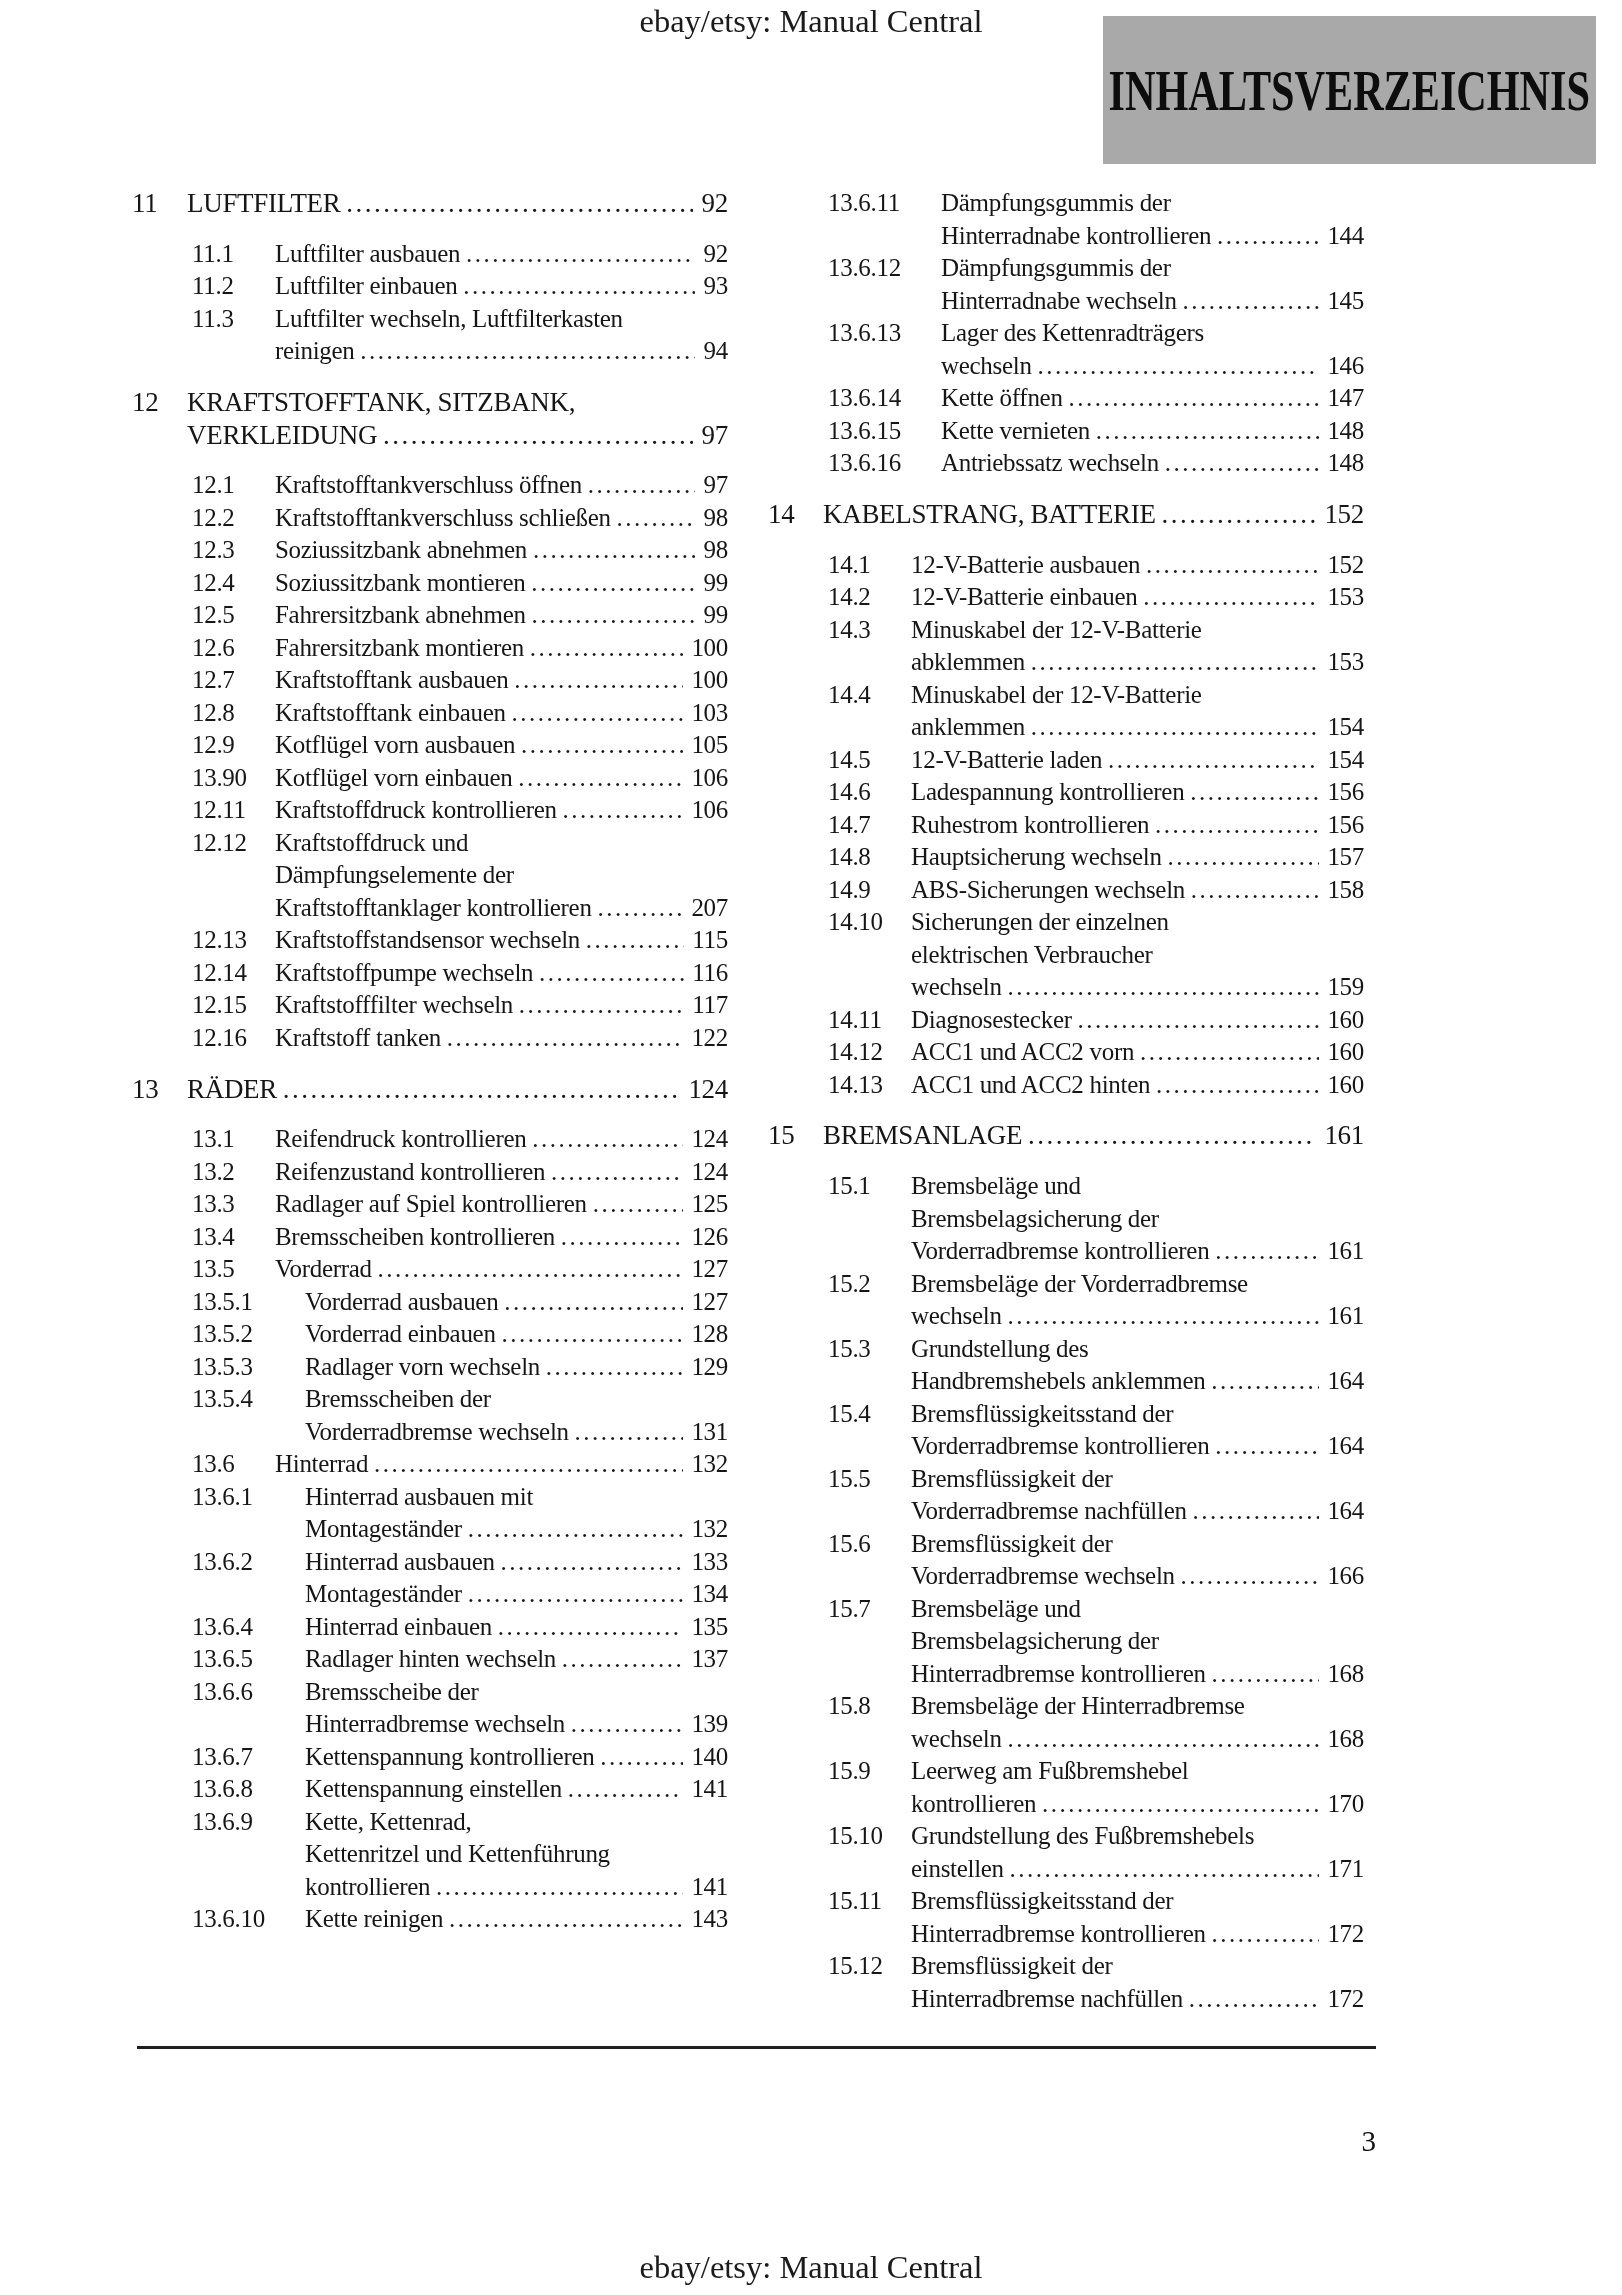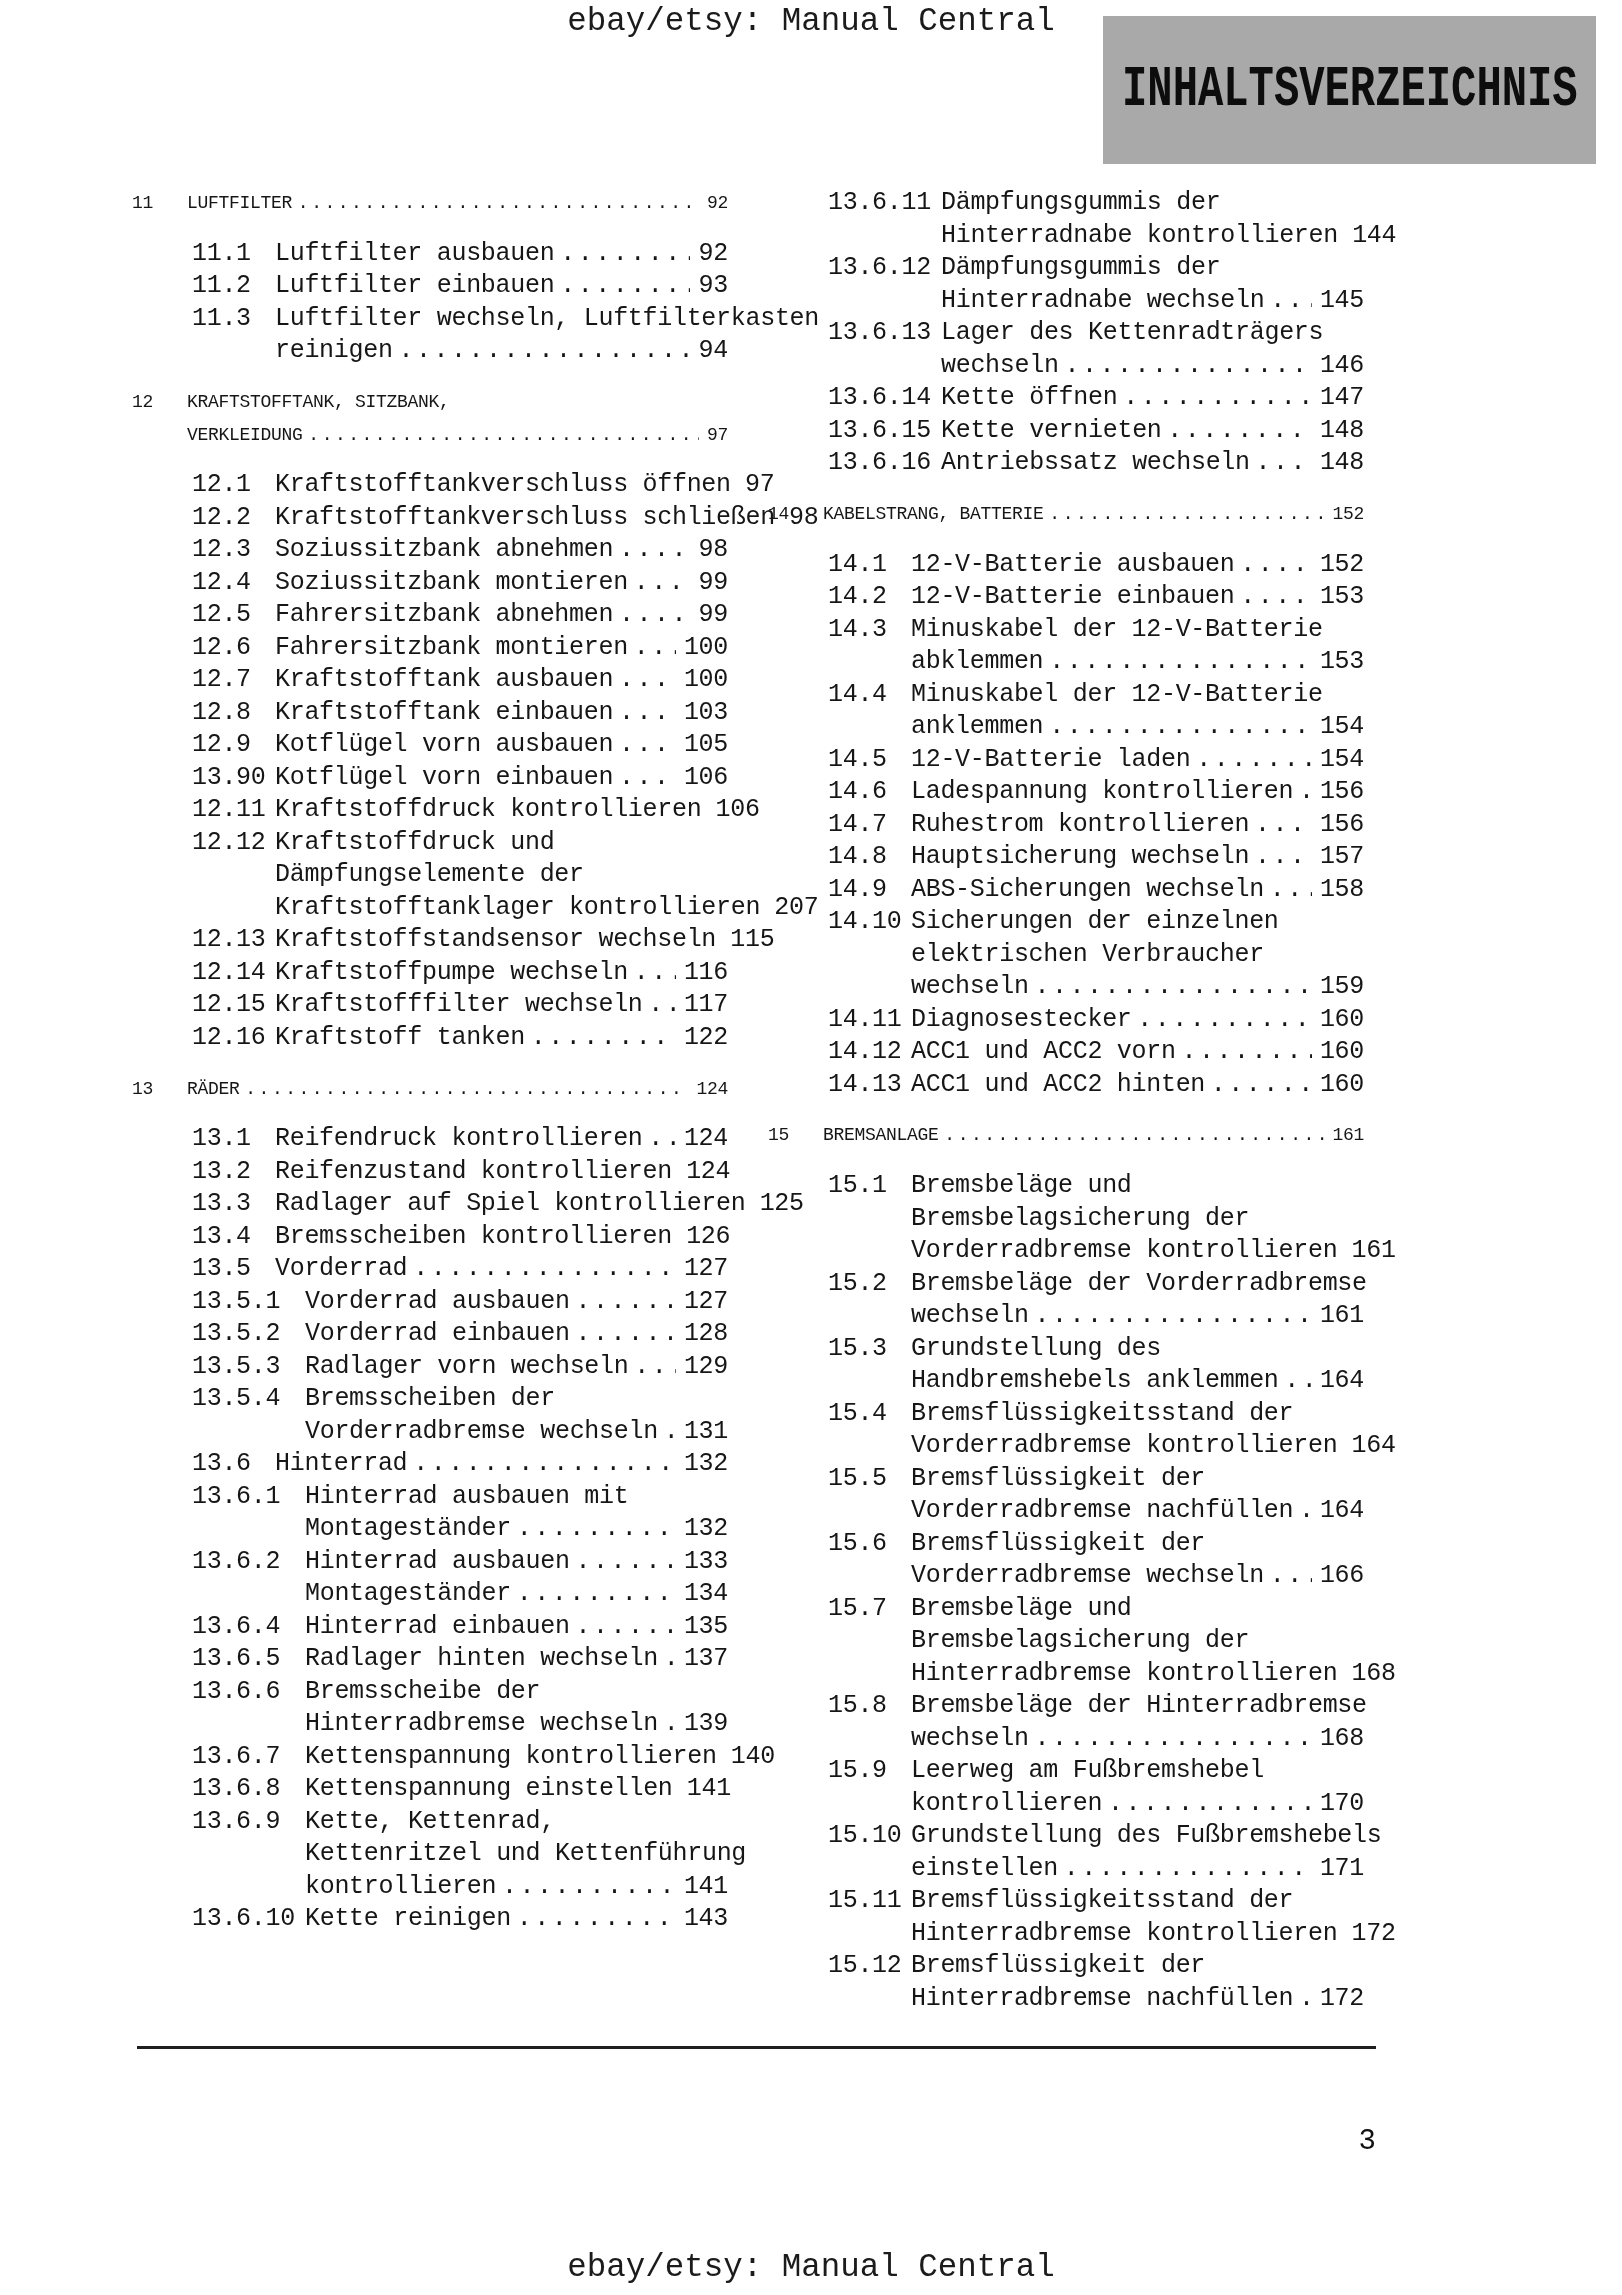--- a/index.html
+++ b/index.html
@@ -1,34 +1,34 @@
 <!DOCTYPE html>
 <html style="font-size:13.3px"><head>
 <meta charset="utf-8">
 <style>
   html,body{margin:0;padding:0;background:#e8e8e8;}
   .page{position:relative;width:1622px;height:2295px;background:#ffffff;
-        font-family:Liberation Mono, monospace;color:#161616;overflow:hidden;}
+        font-family:Liberation Serif, serif;color:#161616;overflow:hidden;}
 
   .site-header{position:absolute;top:3.3px;left:0;width:1622px;text-align:center;
                font-size:32.5px;color:#1b1b1b;}
 
   .title-bar{position:absolute;top:16px;left:1103px;width:493px;height:148px;
              display:flex;align-items:center;justify-content:center;}
   .title-text{font-size:57px;font-weight:700;white-space:nowrap;
               transform:scaleX(0.74);color:#0d0d0d;}
 
   .columns{position:absolute;top:187px;left:132px;width:1232px;display:flex;}
   .col{width:596px;}
   .col + .col{margin-left:40px;}
 
   .entry{}
   .line{display:flex;align-items:baseline;line-height:32.5px;font-size:25px;
         letter-spacing:-0.3px;white-space:nowrap;}
-  .chapter .line{font-size:18px;}
+  .chapter .line{font-size:27px;}
   .num{flex:none;}
   .chapter .num{width:55px;}
   .section,.subsub{padding-left:60px;}
   .section .num{width:83px;}
   .subsub .num{width:113px;}
   .chapter{margin:18.3px 0;}
   .col .entry:first-child{margin-top:0;}
   .txt{flex:none;}
   .leader{flex:1 1 0;min-width:0;overflow:hidden;letter-spacing:2.5px;
           margin:0 6.7px 0 5.8px;}

